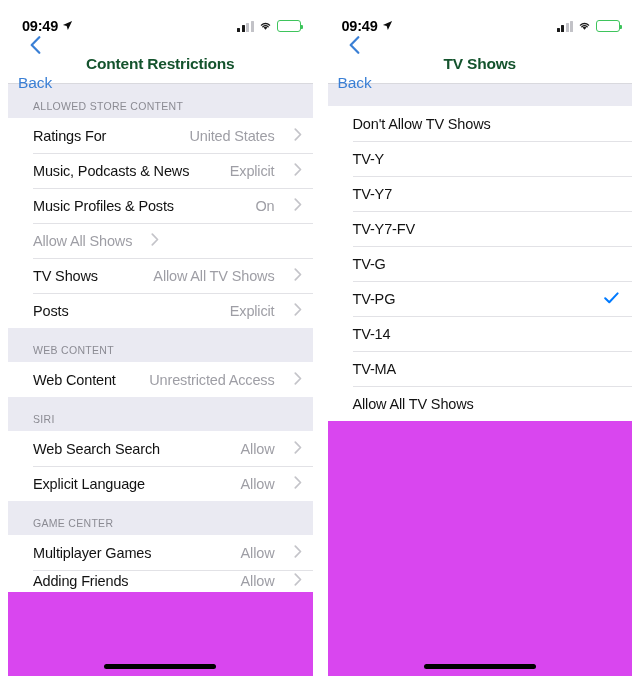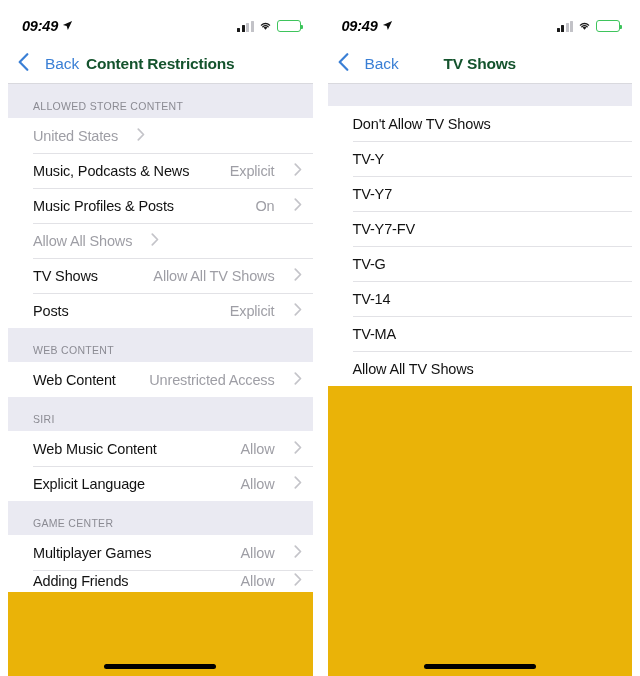--- a/index.html
+++ b/index.html
@@ -35,21 +35,20 @@
     display: flex;
     align-items: center;
     justify-content: space-between;
     padding: 0 12px 0 14px;
     background: #ffffff;
   }
   .sb-left {
     display: flex;
     align-items: center;
     gap: 4px;
-    font-style: italic;
   }
   .sb-time {
     font-size: 14.5px;
     font-weight: bold;
     color: #000;
     letter-spacing: -0.2px;
   }
   .loc-arrow { display: block; }
   .sb-right {
     display: flex;
@@ -106,40 +105,41 @@
     background: #ffffff;
     border-bottom: 0.5px solid #d9d9de;
   }
   .back-btn {
     display: flex;
     align-items: center;
     gap: 16px;
     padding-left: 10px;
     cursor: pointer;
     z-index: 2;
+    flex-direction: column;
   }
   .back-label {
     font-size: 15.5px;
     color: #3a7fd5;
     letter-spacing: -0.1px;
   }
   .nav-title {
     position: absolute;
     left: 0; right: 0;
     text-align: center;
     font-size: 15.5px;
     font-weight: bold;
     color: #14532d;
     letter-spacing: -0.2px;
   }
 
   
   .body {
     flex: 1 1 auto;
-    background: #eab308;
+    background: #d946ef;
     overflow: hidden;
     position: relative;
   }
   .section-header {
     background: #eaeaf2;
     padding: 16px 0 6px 25px;
     font-size: 10.5px;
     color: #8b8b93;
     letter-spacing: 0.3px;
   }
@@ -250,20 +250,21 @@
         <span class="back-label">Back</span>
       </div>
       <div class="nav-title">Content Restrictions</div>
     </div>
 
     <div class="body">
 
       <div class="section-header">ALLOWED STORE CONTENT</div>
       <div class="group">
         <div class="row">
+          <span class="row-label">Ratings For</span>
           <span class="row-value">United States</span>
           <span class="chev"><svg width="8" height="13" viewBox="0 0 8 13">
                 <path d="M1.3 1.2 L6.5 6.5 L1.3 11.8" stroke="#c4c4c9" stroke-width="1.7" fill="none" stroke-linecap="round" stroke-linejoin="round"></path>
               </svg></span>
         </div>
         <div class="row">
           <span class="row-label">Music, Podcasts &amp; News</span>
           <span class="row-value">Explicit</span>
           <span class="chev"><svg width="8" height="13" viewBox="0 0 8 13">
                 <path d="M1.3 1.2 L6.5 6.5 L1.3 11.8" stroke="#c4c4c9" stroke-width="1.7" fill="none" stroke-linecap="round" stroke-linejoin="round"></path>
@@ -305,21 +306,21 @@
           <span class="row-value">Unrestricted Access</span>
           <span class="chev"><svg width="8" height="13" viewBox="0 0 8 13">
                 <path d="M1.3 1.2 L6.5 6.5 L1.3 11.8" stroke="#c4c4c9" stroke-width="1.7" fill="none" stroke-linecap="round" stroke-linejoin="round"></path>
               </svg></span>
         </div>
       </div>
 
       <div class="section-header">SIRI</div>
       <div class="group">
         <div class="row">
-          <span class="row-label">Web Music Content</span>
+          <span class="row-label">Web Search Search</span>
           <span class="row-value">Allow</span>
           <span class="chev"><svg width="8" height="13" viewBox="0 0 8 13">
                 <path d="M1.3 1.2 L6.5 6.5 L1.3 11.8" stroke="#c4c4c9" stroke-width="1.7" fill="none" stroke-linecap="round" stroke-linejoin="round"></path>
               </svg></span>
         </div>
         <div class="row">
           <span class="row-label">Explicit Language</span>
           <span class="row-value">Allow</span>
           <span class="chev"><svg width="8" height="13" viewBox="0 0 8 13">
                 <path d="M1.3 1.2 L6.5 6.5 L1.3 11.8" stroke="#c4c4c9" stroke-width="1.7" fill="none" stroke-linecap="round" stroke-linejoin="round"></path>
@@ -424,20 +425,26 @@
                 <path d="M1.2 6.2 L5.3 10.3 L13.6 1.4" stroke="#007aff" stroke-width="2" fill="none" stroke-linecap="round" stroke-linejoin="round"></path>
               </svg></span>
         </div>
         <div class="row">
           <span class="row-label">TV-G</span>
           <span class="check hidden"><svg width="15" height="12" viewBox="0 0 15 12">
                 <path d="M1.2 6.2 L5.3 10.3 L13.6 1.4" stroke="#007aff" stroke-width="2" fill="none" stroke-linecap="round" stroke-linejoin="round"></path>
               </svg></span>
         </div>
         <div class="row">
+          <span class="row-label">TV-PG</span>
+          <span class="check"><svg width="15" height="12" viewBox="0 0 15 12">
+                <path d="M1.2 6.2 L5.3 10.3 L13.6 1.4" stroke="#007aff" stroke-width="2" fill="none" stroke-linecap="round" stroke-linejoin="round"></path>
+              </svg></span>
+        </div>
+        <div class="row">
           <span class="row-label">TV-14</span>
           <span class="check hidden"><svg width="15" height="12" viewBox="0 0 15 12">
                 <path d="M1.2 6.2 L5.3 10.3 L13.6 1.4" stroke="#007aff" stroke-width="2" fill="none" stroke-linecap="round" stroke-linejoin="round"></path>
               </svg></span>
         </div>
         <div class="row">
           <span class="row-label">TV-MA</span>
           <span class="check hidden"><svg width="15" height="12" viewBox="0 0 15 12">
                 <path d="M1.2 6.2 L5.3 10.3 L13.6 1.4" stroke="#007aff" stroke-width="2" fill="none" stroke-linecap="round" stroke-linejoin="round"></path>
               </svg></span>

